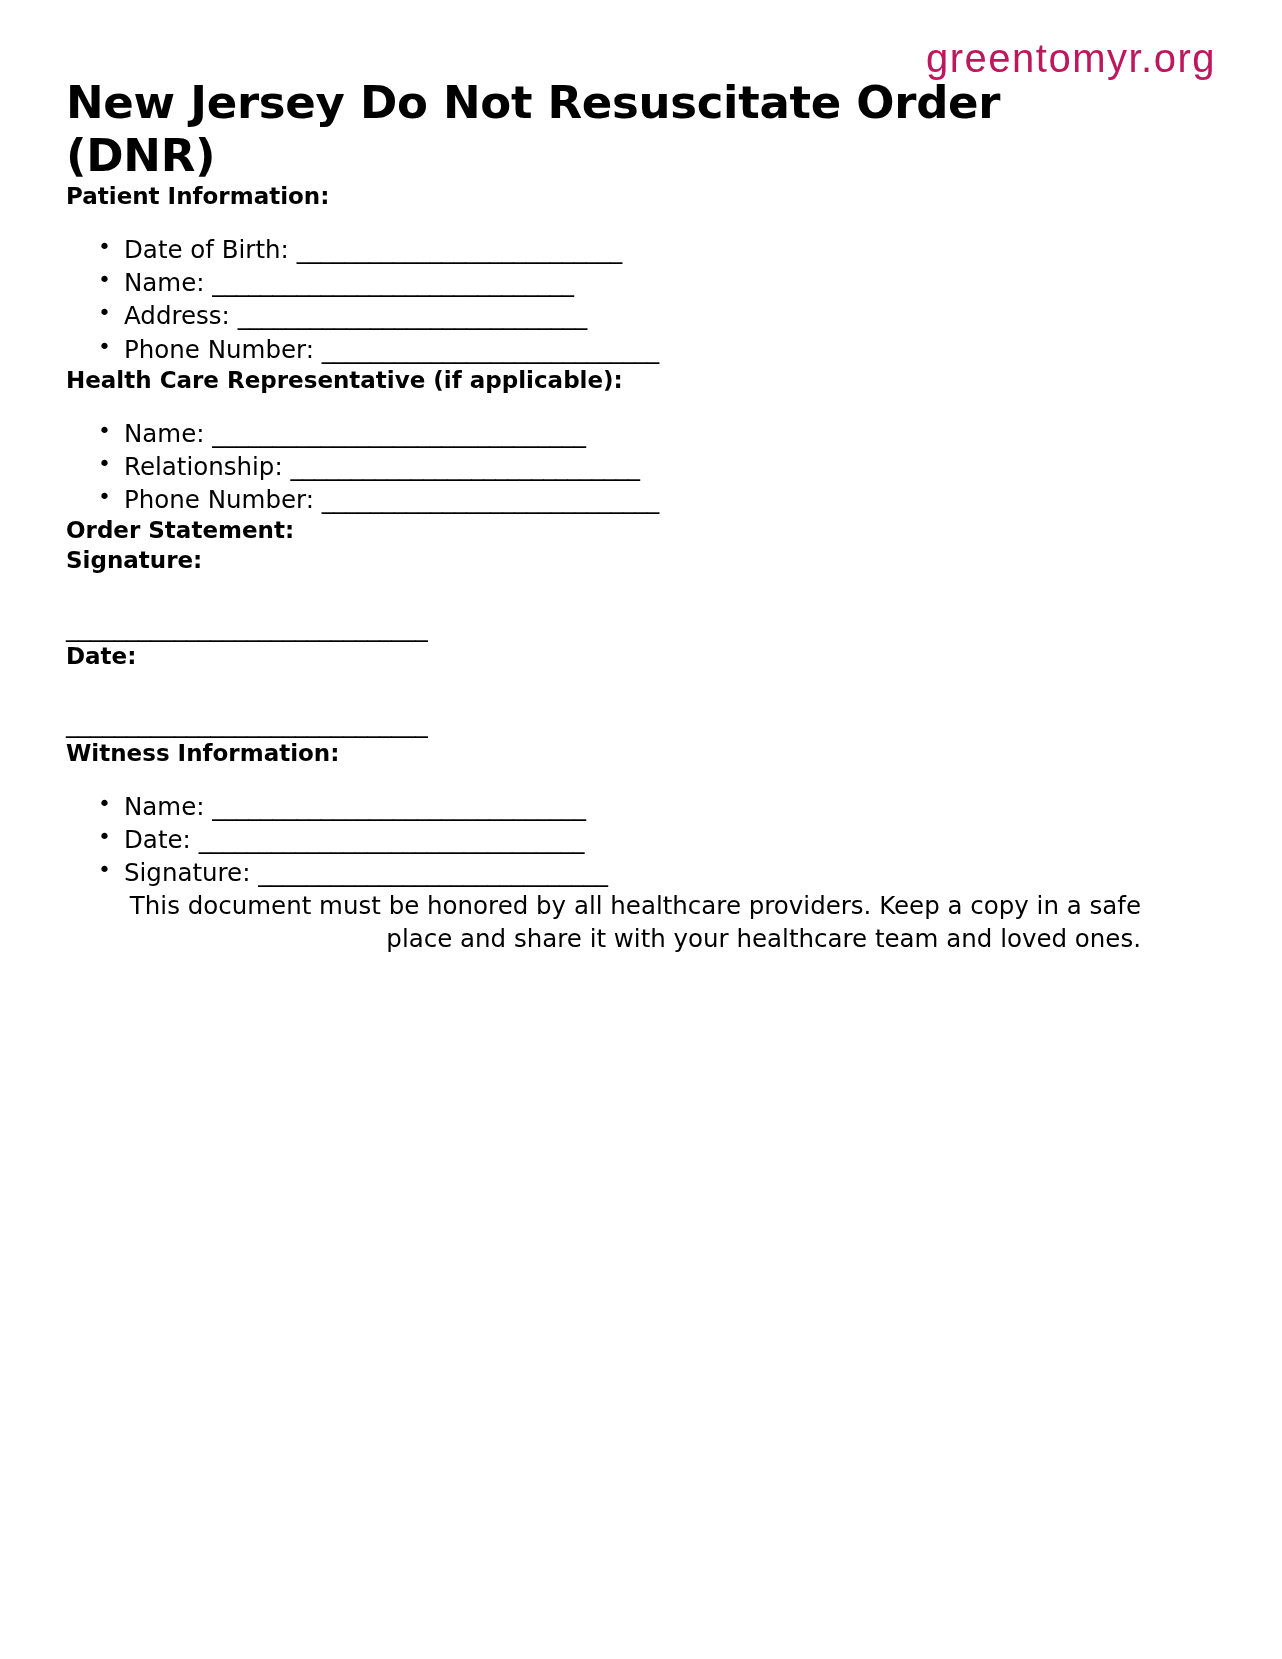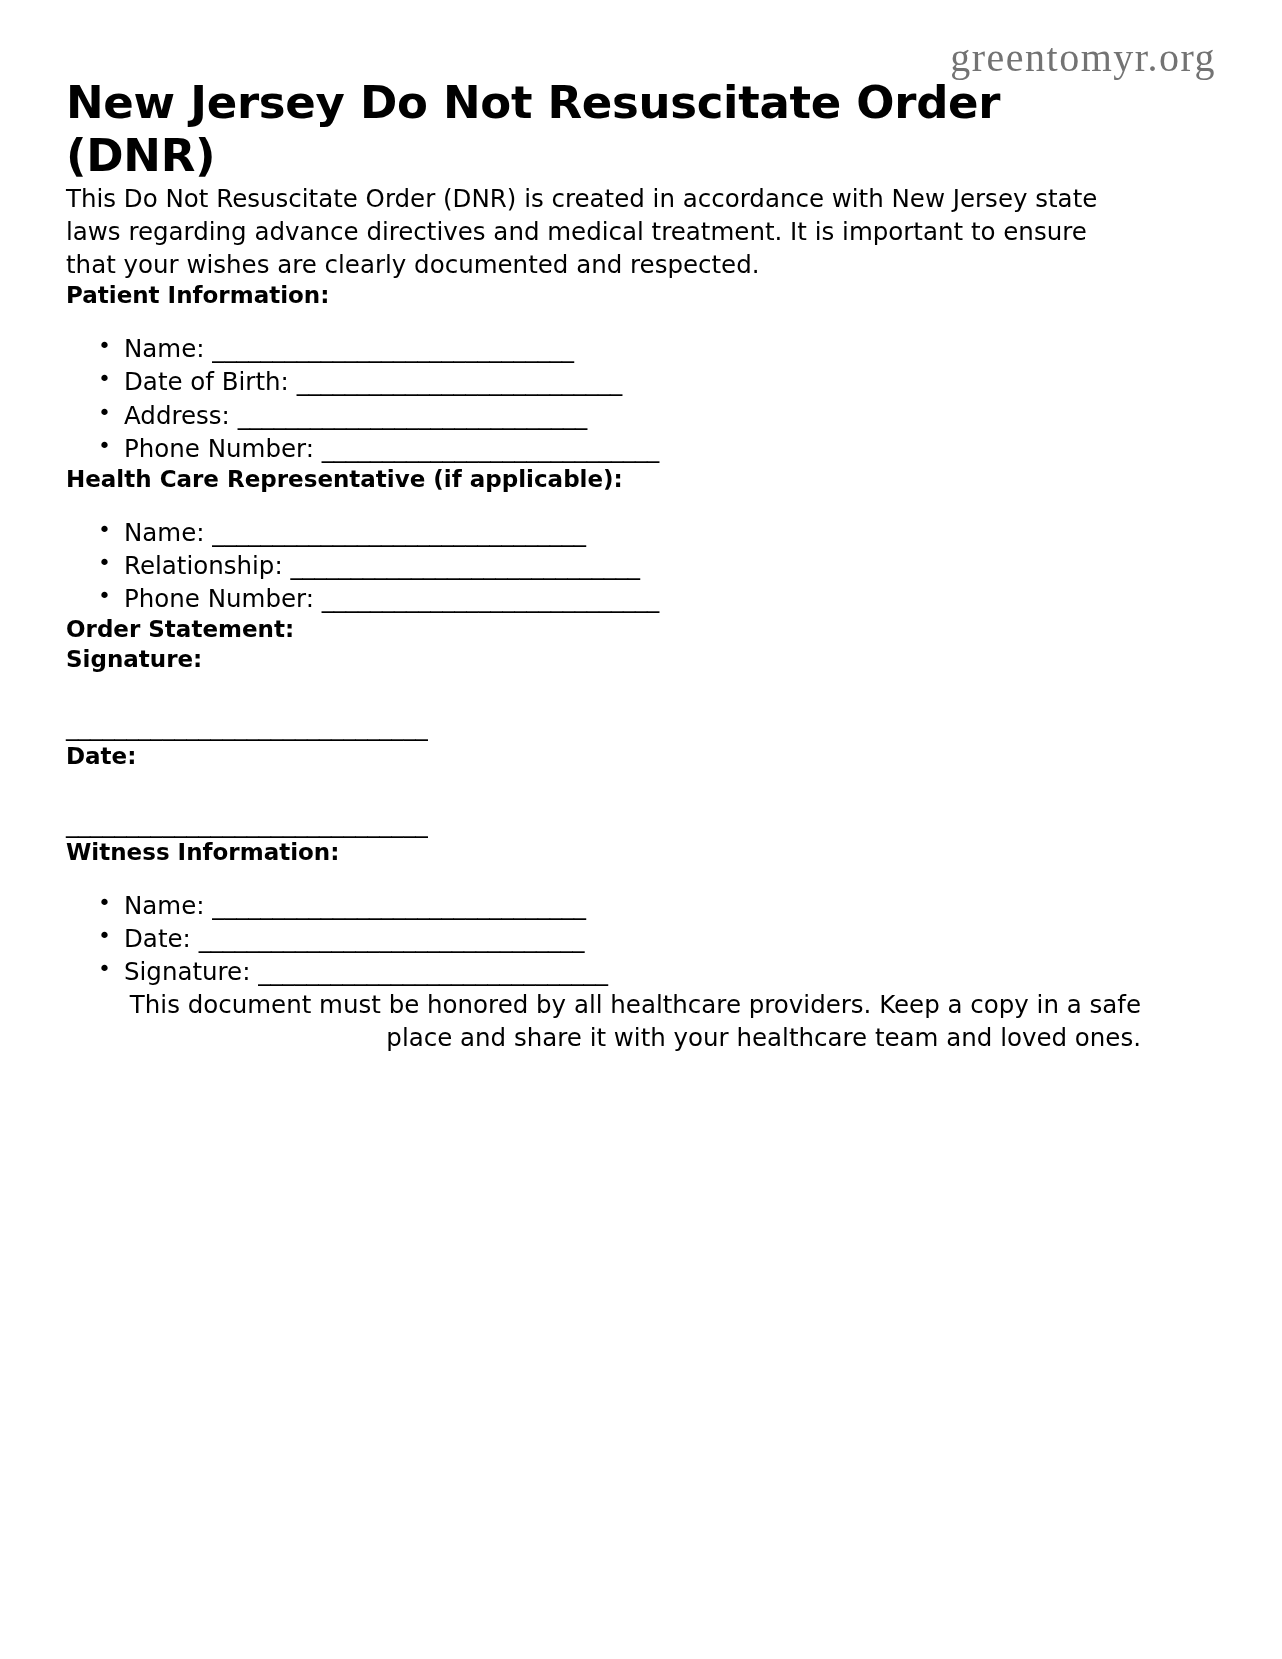--- a/index.html
+++ b/index.html
@@ -22,24 +22,24 @@
     height: 1659px;
     box-sizing: border-box;
     padding: 0 66px;
   }
 
   
   .watermark {
     position: absolute;
     top: 38px;
     right: 66px;
-    font-family: Liberation Serif, serif;
+    font-family: Liberation Sans, sans-serif;
     font-size: 40px;
     letter-spacing: 1.5px;
-    color: #737373;
+    color: #be185d;
     white-space: nowrap;
     line-height: 1;
   }
 
   
   .doc-title {
     margin: 0;
     padding-top: 76px;
     font-size: 45px;
     font-weight: bold;
@@ -105,27 +105,26 @@
 </style>
 </head>
 <body>
 
 <div class="page">
 
   <div class="watermark">greentomyr.org</div>
 
   <h1 class="doc-title">New Jersey Do Not Resuscitate Order (DNR)</h1>
 
-  <p class="body-text intro">This Do Not Resuscitate Order (DNR) is created in accordance with New Jersey state laws regarding advance directives and medical treatment. It is important to ensure that your wishes are clearly documented and respected.</p>
 
   <h2 class="section-heading h-patient">Patient Information:</h2>
 
   <ul class="field-list">
+    <li><span>Date of Birth:</span> <span class="blank">___________________________</span></li>
     <li><span>Name:</span> <span class="blank">______________________________</span></li>
-    <li><span>Date of Birth:</span> <span class="blank">___________________________</span></li>
     <li><span>Address:</span> <span class="blank">_____________________________</span></li>
     <li><span>Phone Number:</span> <span class="blank">____________________________</span></li>
   </ul>
 
   <h2 class="section-heading h-rep">Health Care Representative (if applicable):</h2>
 
   <ul class="field-list">
     <li><span>Name:</span> <span class="blank">_______________________________</span></li>
     <li><span>Relationship:</span> <span class="blank">_____________________________</span></li>
     <li><span>Phone Number:</span> <span class="blank">____________________________</span></li>

